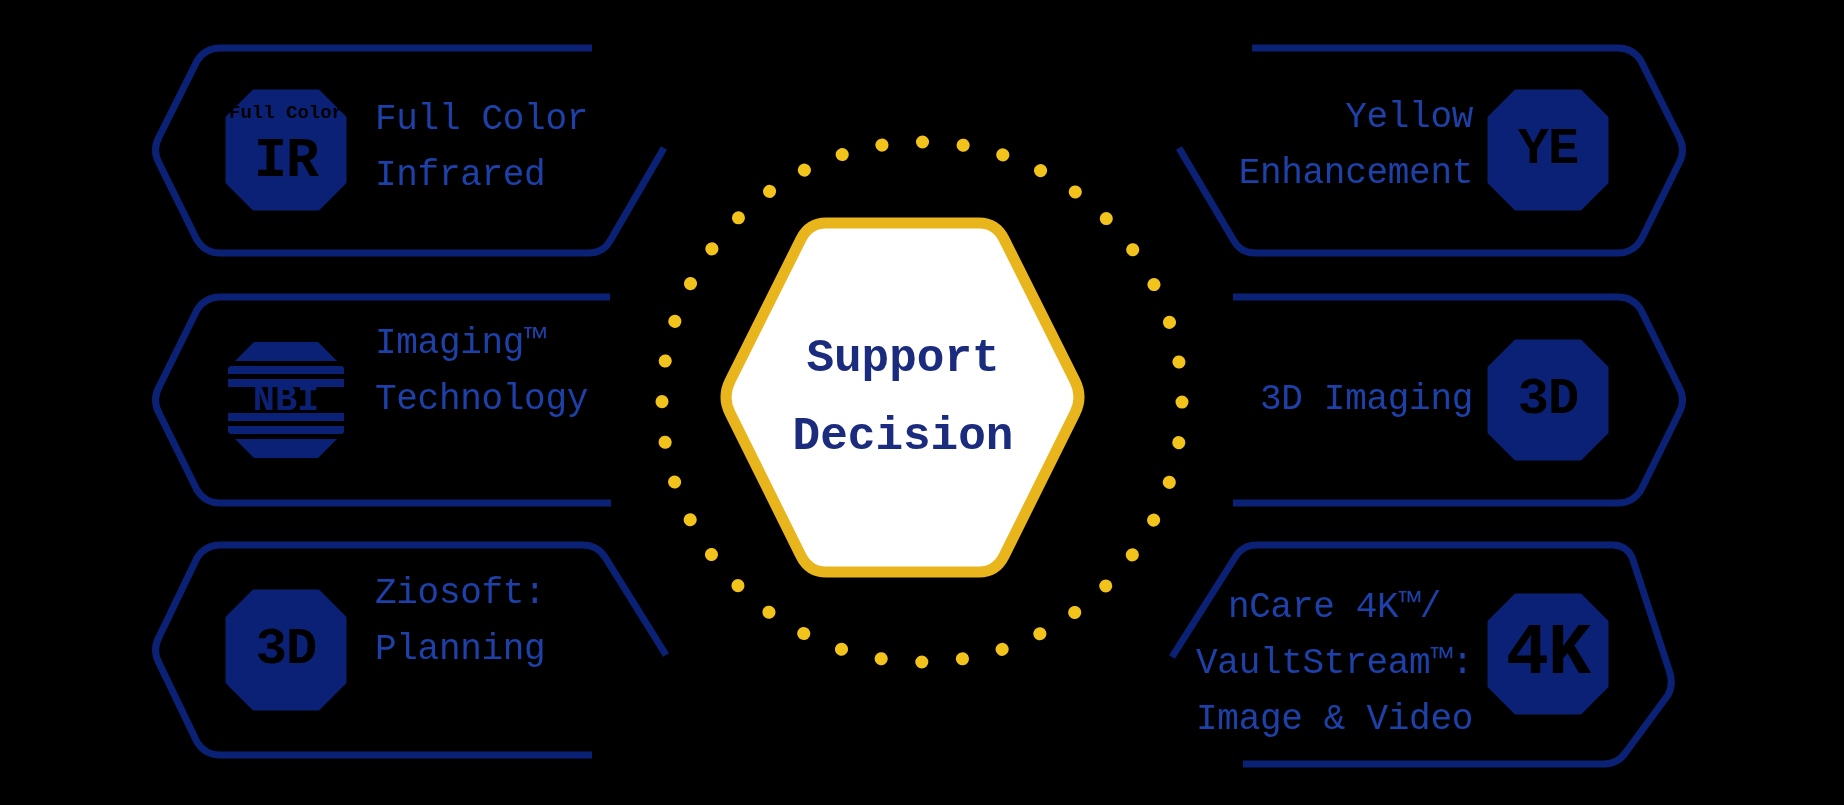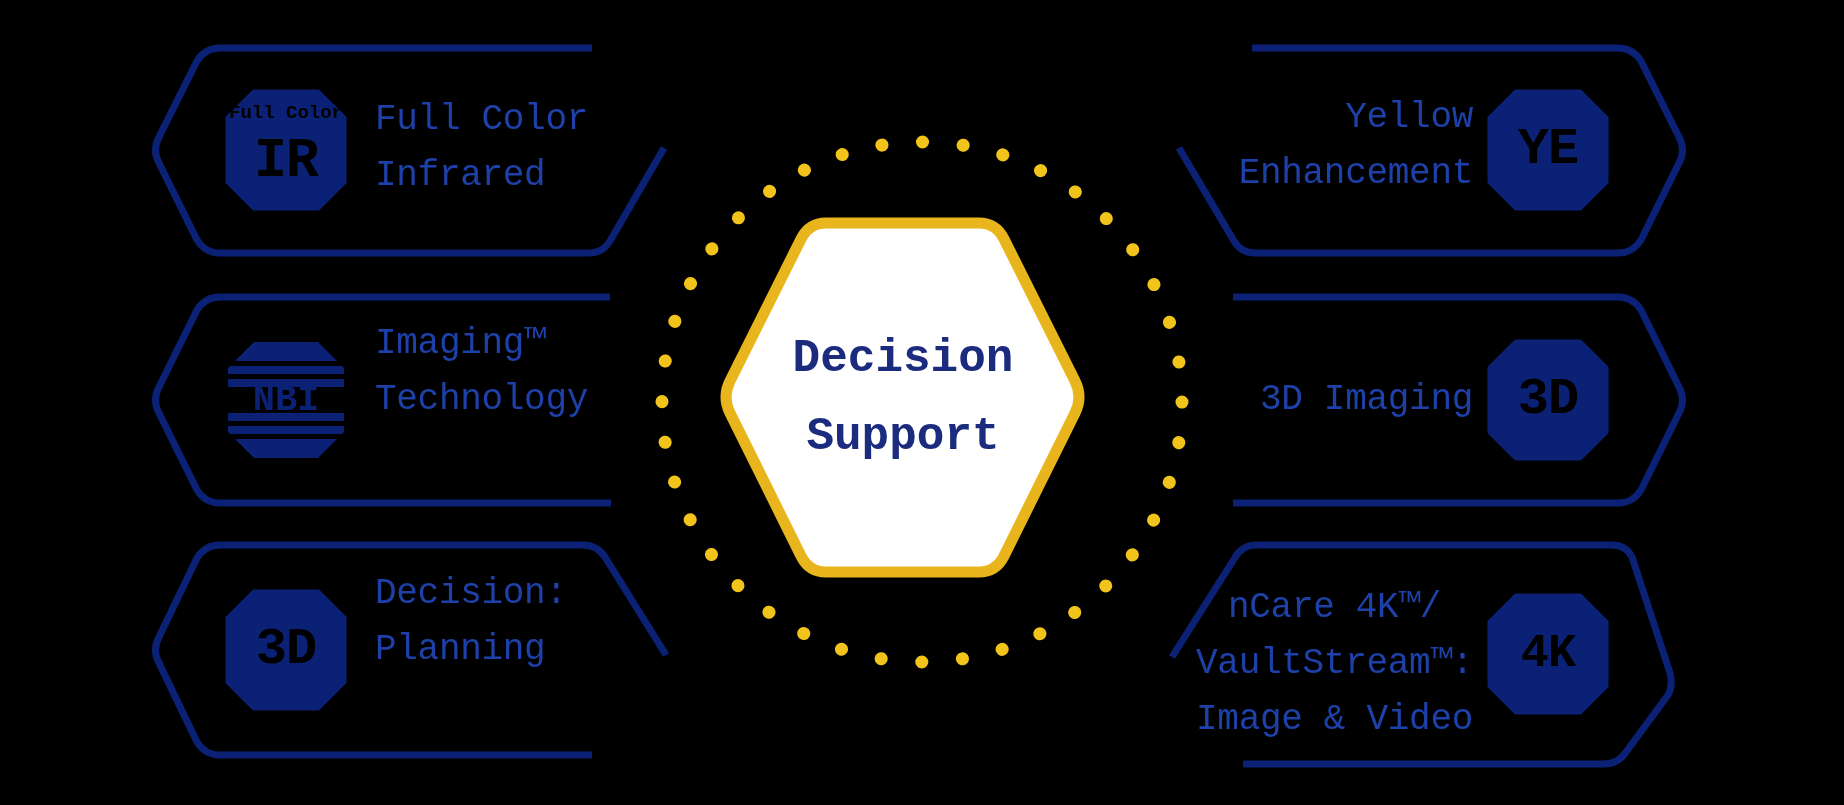--- a/index.html
+++ b/index.html
@@ -26,21 +26,21 @@
   .lbl{position:absolute;color:var(--label_blue);font-size:36px;line-height:56px;
        letter-spacing:-0.3px;white-space:nowrap;}
   .lbl span{display:block;}
   .lbl.left{text-align:left;}
   .lbl.right{text-align:right;}
 
   .icon-box{position:absolute;width:116px;height:116px;display:flex;flex-direction:column;
             align-items:center;justify-content:center;text-align:center;}
   .icon-main{color:var(--background);font-weight:bold;font-size:52px;line-height:70px;letter-spacing:-1px;}
   .icon-main.big{font-size:55px;line-height:76px;}
-  .icon-main.fourk{font-size:47px;line-height:74px;}
+  .icon-main.fourk{font-size:72px;line-height:74px;}
   .icon-sub{color:var(--background);font-weight:600;font-size:19px;line-height:22px;letter-spacing:0;}
   .icon-box.ir{justify-content:flex-start;padding-top:10px;box-sizing:border-box;}
   .icon-main.nbi{color:var(--navy);font-size:37px;line-height:40px;letter-spacing:0;}
 
   #center-title{position:absolute;left:722px;top:223px;width:362px;height:349px;
     display:flex;flex-direction:column;align-items:center;justify-content:center;
     color:var(--center_text);font-weight:bold;font-size:46px;line-height:78px;text-align:center;}
   #center-title span{display:block;}
 </style>
 </head>
@@ -102,34 +102,34 @@
 
   <div class="lbl left" style="left:375px;top:92px;">
     <span>Full Color</span>
     <span>Infrared</span>
   </div>
   <div class="lbl left" style="left:375px;top:316px;">
     <span>Imaging™</span>
     <span>Technology</span>
   </div>
   <div class="lbl left" style="left:375px;top:566px;">
-    <span>Decision:</span>
+    <span>Ziosoft:</span>
     <span>Planning</span>
   </div>
   <div class="lbl right" style="right:371px;top:90px;">
     <span>Yellow</span>
     <span>Enhancement</span>
   </div>
   <div class="lbl right" style="right:371px;top:372px;">
     <span>3D Imaging</span>
   </div>
   <div class="lbl right" style="right:371px;top:580px;text-align:center;">
     <span>nCare 4K™/</span>
     <span>VaultStream™:</span>
     <span>Image &amp; Video</span>
   </div>
 
   <div id="center-title">
+    <span>Support</span>
     <span>Decision</span>
-    <span>Support</span>
   </div>
 
 </div>
 
 </body></html>

